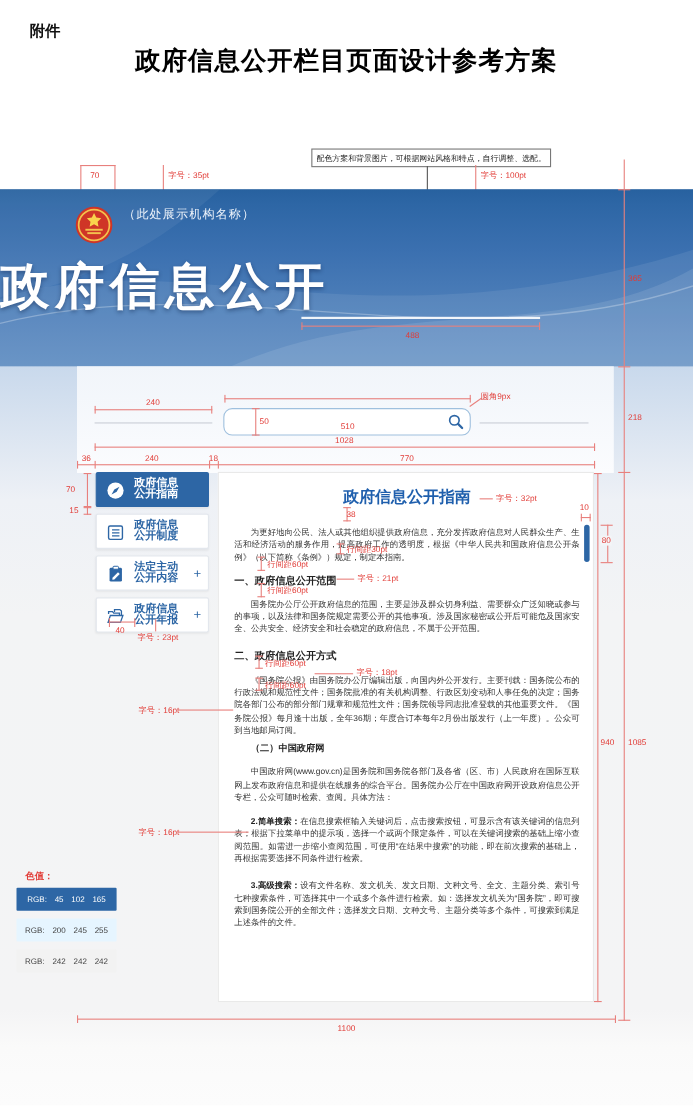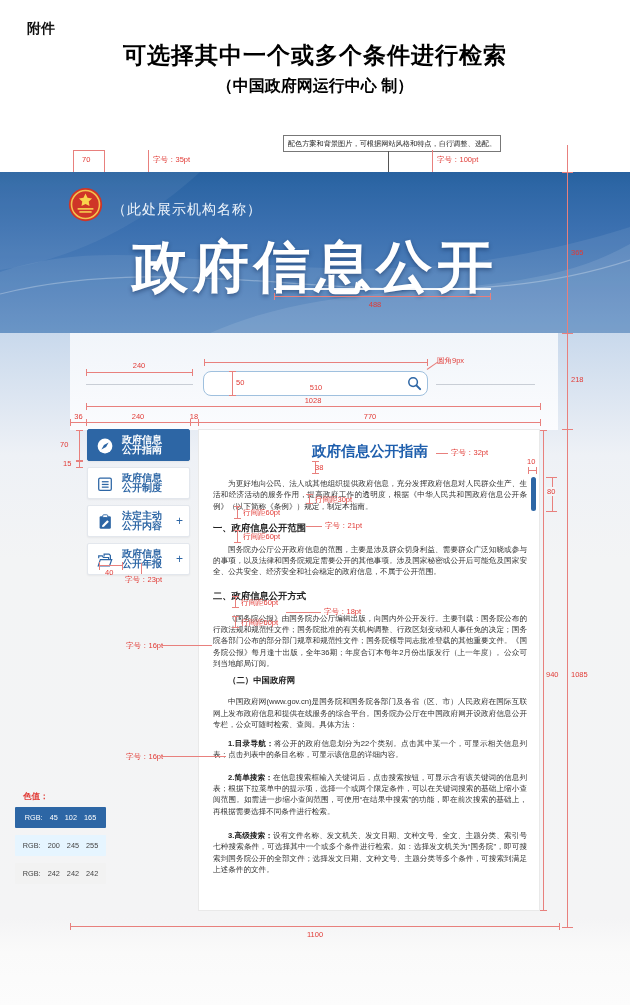--- a/index.html
+++ b/index.html
@@ -8,22 +8,22 @@
     background:linear-gradient(180deg,#ffffff 0px,#ffffff 171px,#c9d9ec 334px,#eef1f6 455px,#f3f4f5 560px,#f4f4f5 918px,#fafafa 952px,#fcfcfc 100%);}
   .abs{position:absolute;}
   
   .attach{left:27px;top:20px;font-size:14px;font-weight:bold;color:#111;}
   .doc-title{left:0;top:40px;width:630px;text-align:center;font-size:23px;font-weight:bold;color:#000;letter-spacing:1px;}
   .doc-sub{left:0;top:76px;width:630px;text-align:center;font-size:16px;font-weight:bold;color:#000;}
   .note-box{left:283px;top:135px;width:212px;border:1px solid #777;background:#fff;font-size:7.2px;color:#222;padding:2.5px 2px;text-align:center;white-space:nowrap;}
   .blk{position:absolute;width:1px;background:#555;}
   
   .banner{left:0;top:172px;width:630px;height:161px;background:linear-gradient(180deg,#27619f 0%,#2d66a5 8%,#3b70b0 35%,#4f80ba 70%,#5e8cc1 100%);overflow:hidden;}
-  .org{position:absolute;left:112px;top:29px;font-size:14px;color:#eef4fb;letter-spacing:1px;}
-  .banner-title{position:absolute;left:0;top:58px;width:630px;text-align:center;font-size:56px;font-weight:bold;color:#fff;letter-spacing:5px;text-shadow:0 2px 4px rgba(10,30,70,.45);}
+  .org{position:absolute;left:112px;top:15px;font-size:11px;color:#eef4fb;letter-spacing:1px;}
+  .banner-title{position:absolute;left:0;top:58px;width:630px;text-align:left;font-size:45px;font-weight:bold;color:#fff;letter-spacing:5px;text-shadow:0 2px 4px rgba(10,30,70,.45);}
   .underline{position:absolute;left:274px;top:116px;width:217px;height:2px;background:rgba(255,255,255,.9);}
   .emblem{position:absolute;left:68px;top:15px;}
   
   .search-band{left:70px;top:333px;width:488px;height:97px;background:linear-gradient(180deg,#f1f5fa,#fbfcfe);}
   .search-box{left:203px;top:371px;width:225px;height:25px;background:#fff;border:1.5px solid #9fc0de;border-radius:8px;box-sizing:border-box;}
   .search-input{position:absolute;left:6px;top:1px;width:185px;height:20px;border:none;outline:none;background:transparent;font-size:8px;}
   .mag-btn{position:absolute;right:5px;top:3.5px;width:16px;height:16px;border:none;background:transparent;padding:0;cursor:pointer;}
   .grayline{position:absolute;height:1px;background:#c9ced6;}
   
   .side-item{left:87px;width:103px;height:32px;background:#fff;border:1px solid #e3e7ed;border-radius:2px;box-sizing:border-box;box-shadow:0 1px 2px rgba(0,0,0,.05);cursor:pointer;}
@@ -65,22 +65,21 @@
   .sw1{top:807px;background:#2d66a5;color:#fff;}
   .sw2{top:835px;background:#e6f5ff;color:#444;}
   .sw3{top:863px;background:#f2f2f2;color:#444;}
 </style>
 </head>
 <body>
 
 <div class="page">
 
   <div class="abs attach">附件</div>
-  <div class="abs doc-title">可选择其中一个或多个条件进行检索</div>
-  <div class="abs doc-sub">（中国政府网运行中心 制）</div>
+  <div class="abs doc-title">政府信息公开栏目页面设计参考方案</div>
   <div class="abs note-box">配色方案和背景图片，可根据网站风格和特点，自行调整、选配。</div>
   <i class="blk" style="left:388px;top:151px;height:53px;"></i>
 
   <i class="hl" style="left:73px;top:150px;width:32px;"></i>
   <i class="vl" style="left:73px;top:150px;height:42px;"></i>
   <i class="vl" style="left:104px;top:150px;height:42px;"></i>
   <span class="lbl" style="left:82px;top:155px;">70</span>
   <i class="vl" style="left:148px;top:150px;height:47px;"></i>
   <span class="lbl" style="left:153px;top:155px;">字号：35pt</span>
   <i class="vl" style="left:432px;top:150px;height:90px;"></i>
@@ -210,21 +209,20 @@
 
   <div class="abs card">
     <h2 class="cc-title">政府信息公开指南</h2>
     <p class="p intro">为更好地向公民、法人或其他组织提供政府信息，充分发挥政府信息对人民群众生产、生活和经济活动的服务作用，提高政府工作的透明度，根据《中华人民共和国政府信息公开条例》（以下简称《条例》）规定，制定本指南。</p>
     <h3 class="h1">一、政府信息公开范围</h3>
     <p class="p sec1b">国务院办公厅公开政府信息的范围，主要是涉及群众切身利益、需要群众广泛知晓或参与的事项，以及法律和国务院规定需要公开的其他事项。涉及国家秘密或公开后可能危及国家安全、公共安全、经济安全和社会稳定的政府信息，不属于公开范围。</p>
     <h3 class="h1" style="margin-top:12px;">二、政府信息公开方式</h3>
     <p class="p sub1b">《国务院公报》由国务院办公厅编辑出版，向国内外公开发行。主要刊载：国务院公布的行政法规和规范性文件；国务院批准的有关机构调整、行政区划变动和人事任免的决定；国务院各部门公布的部分部门规章和规范性文件；国务院领导同志批准登载的其他重要文件。《国务院公报》每月逢十出版，全年36期；年度合订本每年2月份出版发行（上一年度）。公众可到当地邮局订阅。</p>
     <h4 class="h2" style="margin-top:6px;margin-left:15px;">（二）中国政府网</h4>
     <p class="p sub2b">中国政府网(www.gov.cn)是国务院和国务院各部门及各省（区、市）人民政府在国际互联网上发布政府信息和提供在线服务的综合平台。国务院办公厅在中国政府网开设政府信息公开专栏，公众可随时检索、查阅。具体方法：</p>
-    <p class="p m1"><b>1.目录导航：</b><span>将公开的政府信息划分为22个类别。点击其中某一个，可显示相关信息列表；点击列表中的条目名称，可显示该信息的详细内容。</span></p>
     <p class="p m2"><b>2.简单搜索：</b><span>在信息搜索框输入关键词后，点击搜索按钮，可显示含有该关键词的信息列表；根据下拉菜单中的提示项，选择一个或两个限定条件，可以在关键词搜索的基础上缩小查阅范围。如需进一步缩小查阅范围，可使用“在结果中搜索”的功能，即在前次搜索的基础上，再根据需要选择不同条件进行检索。</span></p>
     <p class="p m3"><b>3.高级搜索：</b><span>设有文件名称、发文机关、发文日期、文种文号、全文、主题分类、索引号七种搜索条件，可选择其中一个或多个条件进行检索。如：选择发文机关为“国务院”，即可搜索到国务院公开的全部文件；选择发文日期、文种文号、主题分类等多个条件，可搜索到满足上述条件的文件。</span></p>
   </div>
 
   <div class="abs thumb"></div>
 
   <i class="hl" style="left:436px;top:453px;width:12px;"></i>
   <span class="lbl" style="left:451px;top:448px;">字号：32pt</span>
   <i class="vl t" style="left:315px;top:461px;height:13px;"></i>
   <span class="lbl" style="left:315px;top:463px;">38</span>

